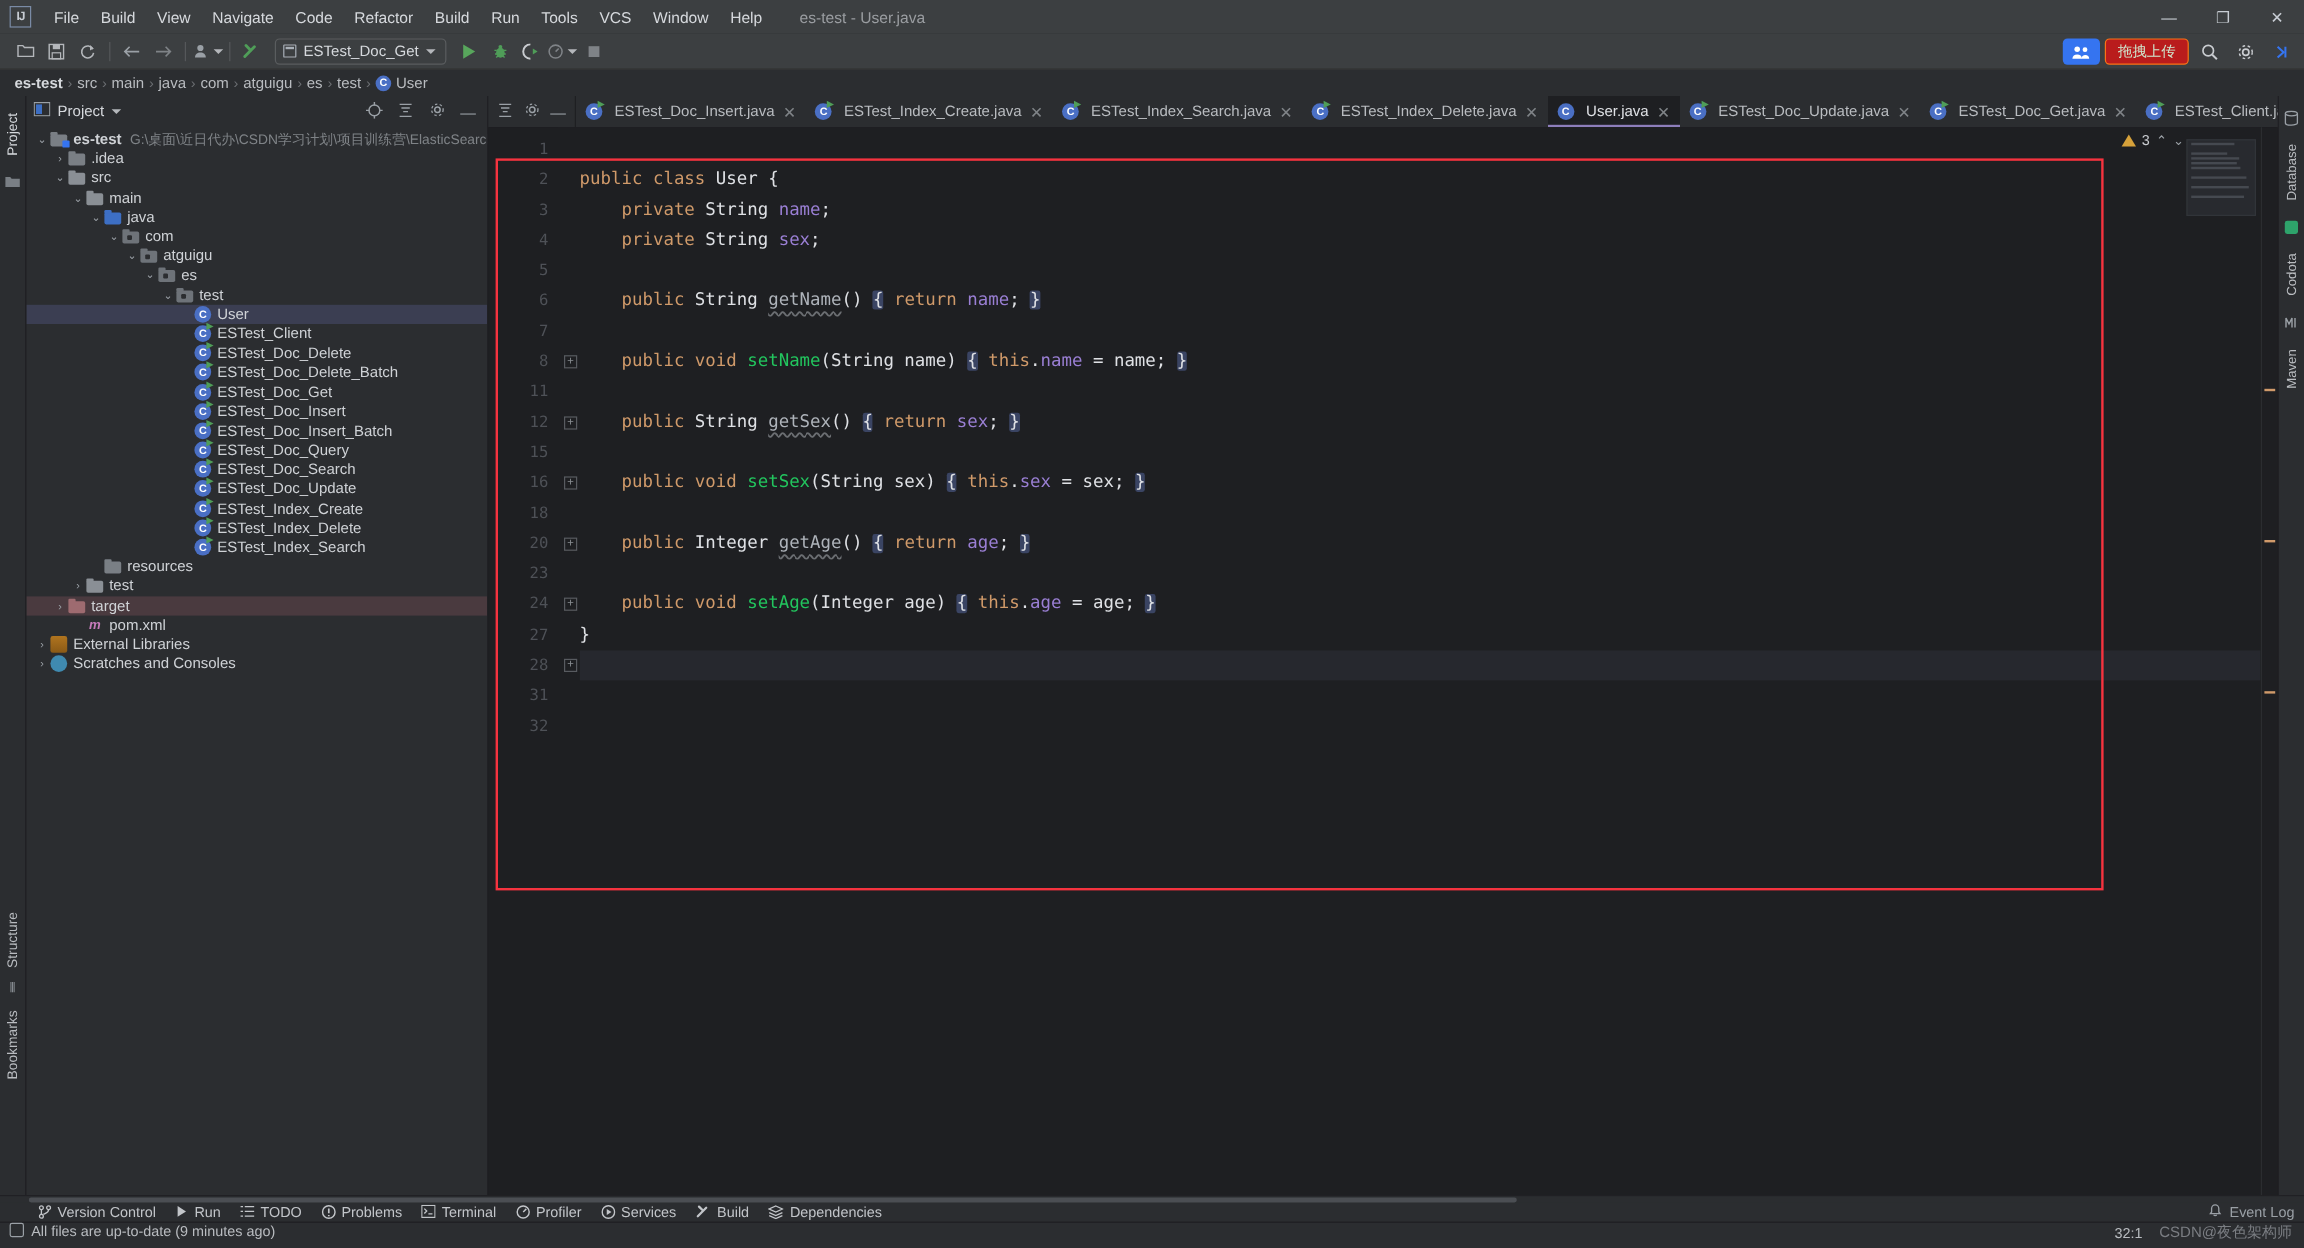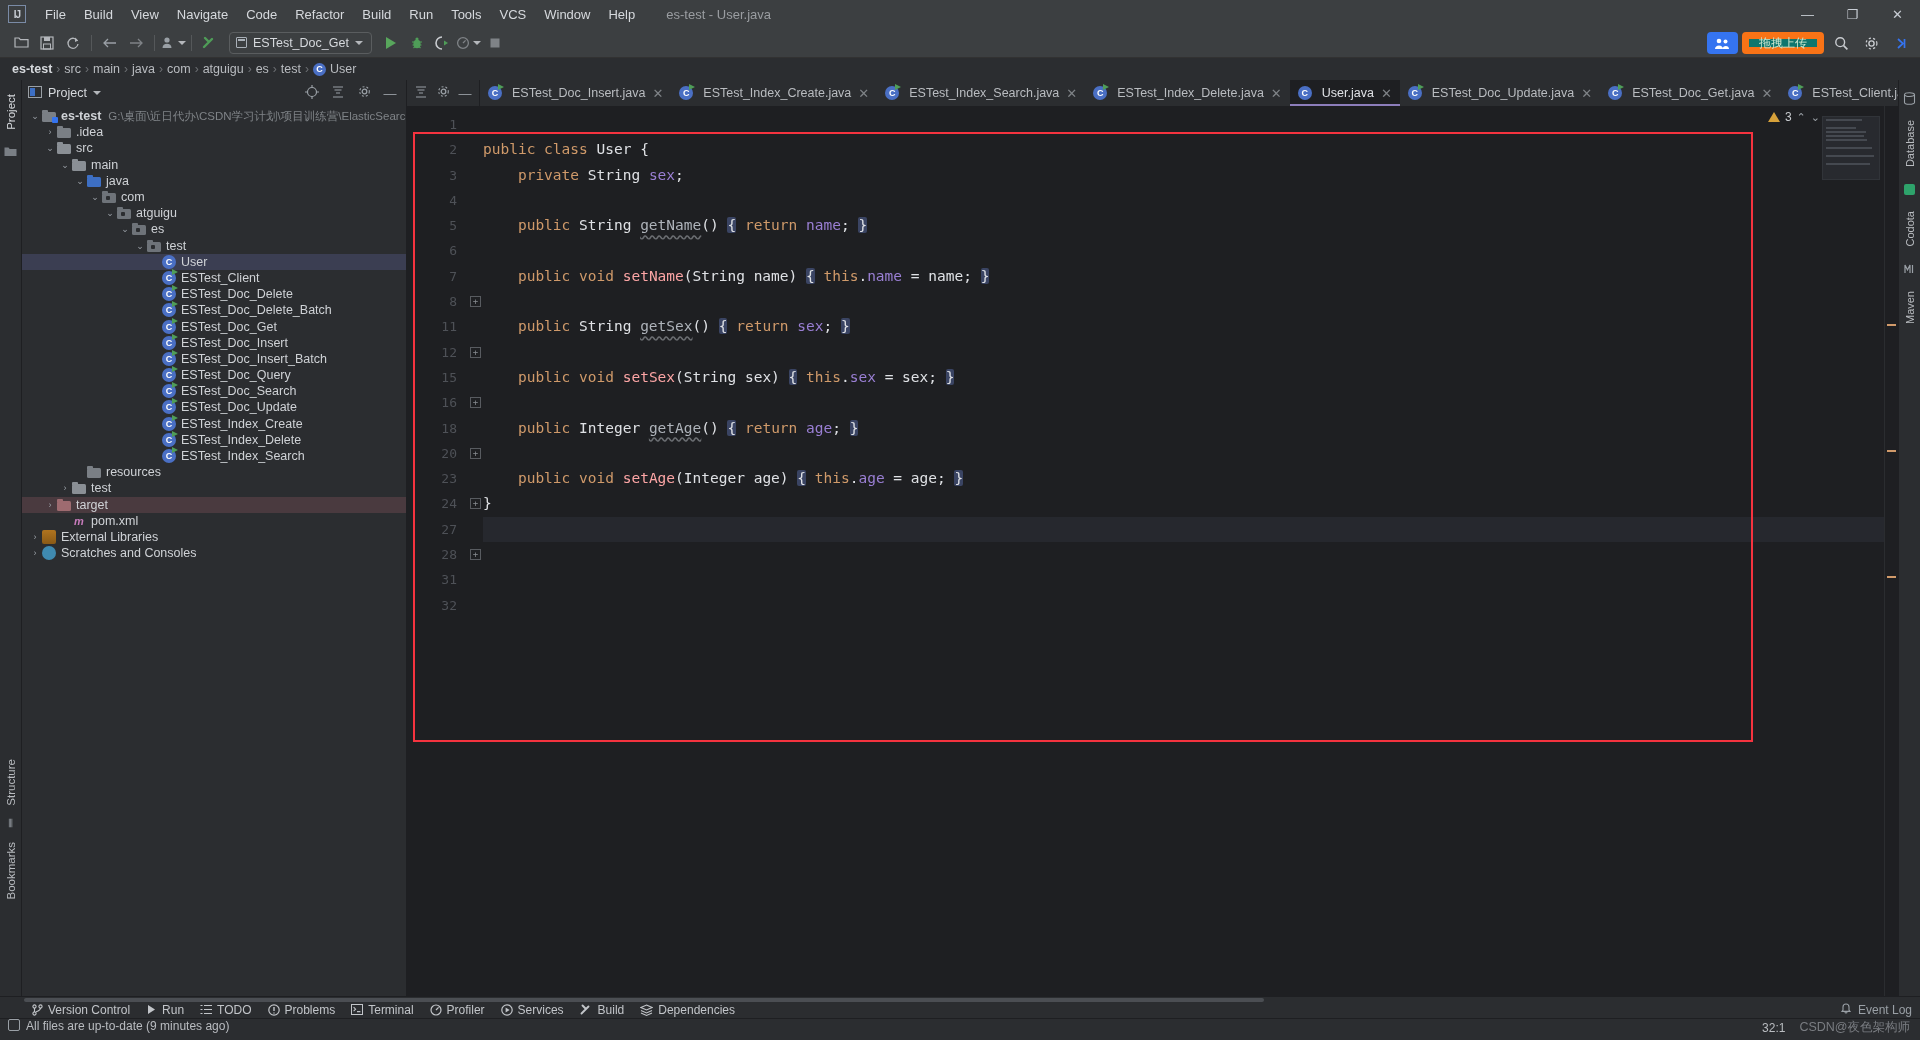--- a/index.html
+++ b/index.html
@@ -45,22 +45,22 @@
   .rc-box { width:11px; height:11px; border:1.5px solid #a9b0b8; border-radius:1px; position:relative; }
   .rc-box::after{content:"";position:absolute;left:1px;right:1px;top:1px;height:2px;background:#a9b0b8;}
   .tri-green { width:0;height:0;border-left:10px solid #58a65c;border-top:6px solid transparent;border-bottom:6px solid transparent; }
   .caret { width:0;height:0;border-top:4px solid #b4b7bb;border-left:4px solid transparent;border-right:4px solid transparent; }
   .tb-right { position:absolute; right: 6px; top:0; height:30px; display:flex; align-items:center; gap:4px; }
   .badge-blue {
     background:#3574f0; color:#fff; border-radius:4px; height:22px; display:flex;align-items:center;
     padding:0 7px; font-size:12px;
   }
   .badge-green {
-    background:#0f766e; color:#cfe8cf; border-radius:4px; height:22px; display:flex;align-items:center;
-    padding:0 10px; font-size:12px; border:7px solid #f97316;
+    background:#b91c1c; color:#cfe8cf; border-radius:4px; height:22px; display:flex;align-items:center;
+    padding:0 10px; font-size:12px; border:1px solid #f97316;
   }
 
   
   .crumbbar {
     height: 22px; background:#2b2d30; display:flex; align-items:center; padding-left:8px;
     flex: 0 0 22px; font-size:12.5px; color:#b9bcc0; gap:2px;
   }
   .crumb { padding: 0 4px; white-space:nowrap; }
   .crumb.bold { font-weight:bold; color:#d6d9dd;}
   .crumb-sep { color:#6b6e72; font-size:12px; }
@@ -158,21 +158,21 @@
   }
   .codecol {
     flex:1 1 auto; padding-top:6px; font-family:"DejaVu Sans Mono", monospace; font-size:14.5px;
     position:relative; min-width:0; overflow:hidden; margin-left:18px;
   }
   .cline { height:25.3px; line-height:25.3px; white-space:pre; }
   .cline.hl { background:#26282e; }
   .k { color:#d09a6a; }          
   .t { color:#dfe1e5; }          
   .f { color:#9a7fd4; }          
-  .m { color:#fca5a5; }          
+  .m { color:#22c55e; }          
   .mu { color:#aeb3ba; text-decoration: underline wavy #6b6e72; text-underline-offset:4px;}
   .brace { background:#3a4463; border-radius:2px; }
 
   .redbox {
     position:absolute; border:2px solid #f5333f; pointer-events:none;
   }
 
   
   .inspect {
     width: 14px; flex:0 0 14px; background:#1e1f22; position:relative; border-left:1px solid #2b2d30;
@@ -744,20 +744,21 @@
             <div class="gline"><span>23</span></div>
             <div class="gline"><span>24</span><span class="fold">+</span></div>
             <div class="gline"><span>27</span></div>
             <div class="gline"><span>28</span><span class="fold">+</span></div>
             <div class="gline"><span>31</span></div>
             <div class="gline"><span>32</span></div>
           </div>
         <div class="codecol" id="codecol">
             <div class="cline">&nbsp;</div>
             <div class="cline"><span class="k">public class </span><span class="t">User {</span></div>
+            <div class="cline"><span class="t">    </span><span class="k">private </span><span class="t">String </span><span class="f">name</span><span class="t">;</span></div>
             <div class="cline"><span class="t">    </span><span class="k">private </span><span class="t">String </span><span class="f">sex</span><span class="t">;</span></div>
             <div class="cline">&nbsp;</div>
             <div class="cline"><span class="t">    </span><span class="k">public </span><span class="t">String </span><span class="mu">getName</span><span class="t">() </span><span class="brace">{</span><span class="t"> </span><span class="k">return </span><span class="f">name</span><span class="t">; </span><span class="brace">}</span></div>
             <div class="cline">&nbsp;</div>
             <div class="cline"><span class="t">    </span><span class="k">public </span><span class="k">void </span><span class="m">setName</span><span class="t">(String name) </span><span class="brace">{</span><span class="t"> </span><span class="k">this</span><span class="t">.</span><span class="f">name</span><span class="t"> = name; </span><span class="brace">}</span></div>
             <div class="cline">&nbsp;</div>
             <div class="cline"><span class="t">    </span><span class="k">public </span><span class="t">String </span><span class="mu">getSex</span><span class="t">() </span><span class="brace">{</span><span class="t"> </span><span class="k">return </span><span class="f">sex</span><span class="t">; </span><span class="brace">}</span></div>
             <div class="cline">&nbsp;</div>
             <div class="cline"><span class="t">    </span><span class="k">public </span><span class="k">void </span><span class="m">setSex</span><span class="t">(String sex) </span><span class="brace">{</span><span class="t"> </span><span class="k">this</span><span class="t">.</span><span class="f">sex</span><span class="t"> = sex; </span><span class="brace">}</span></div>
             <div class="cline">&nbsp;</div>

